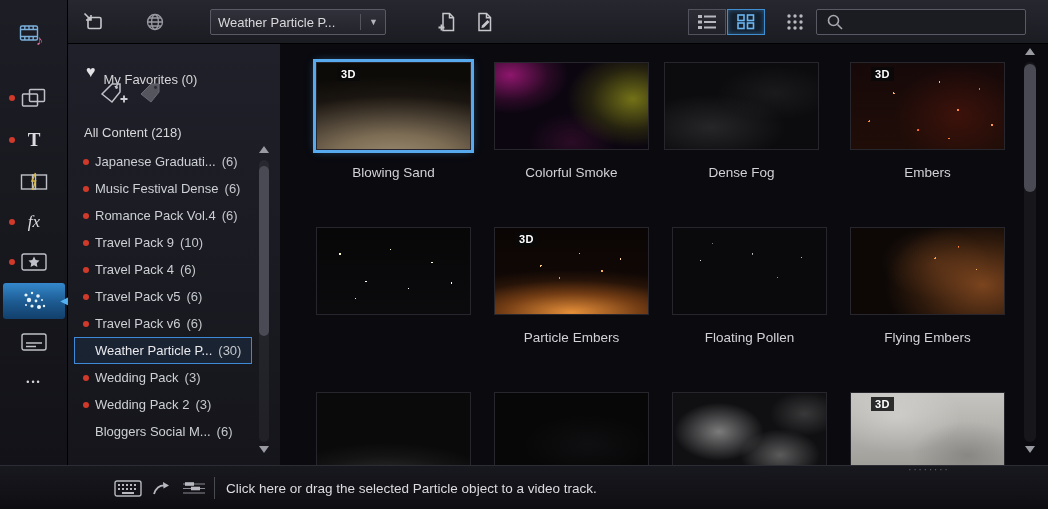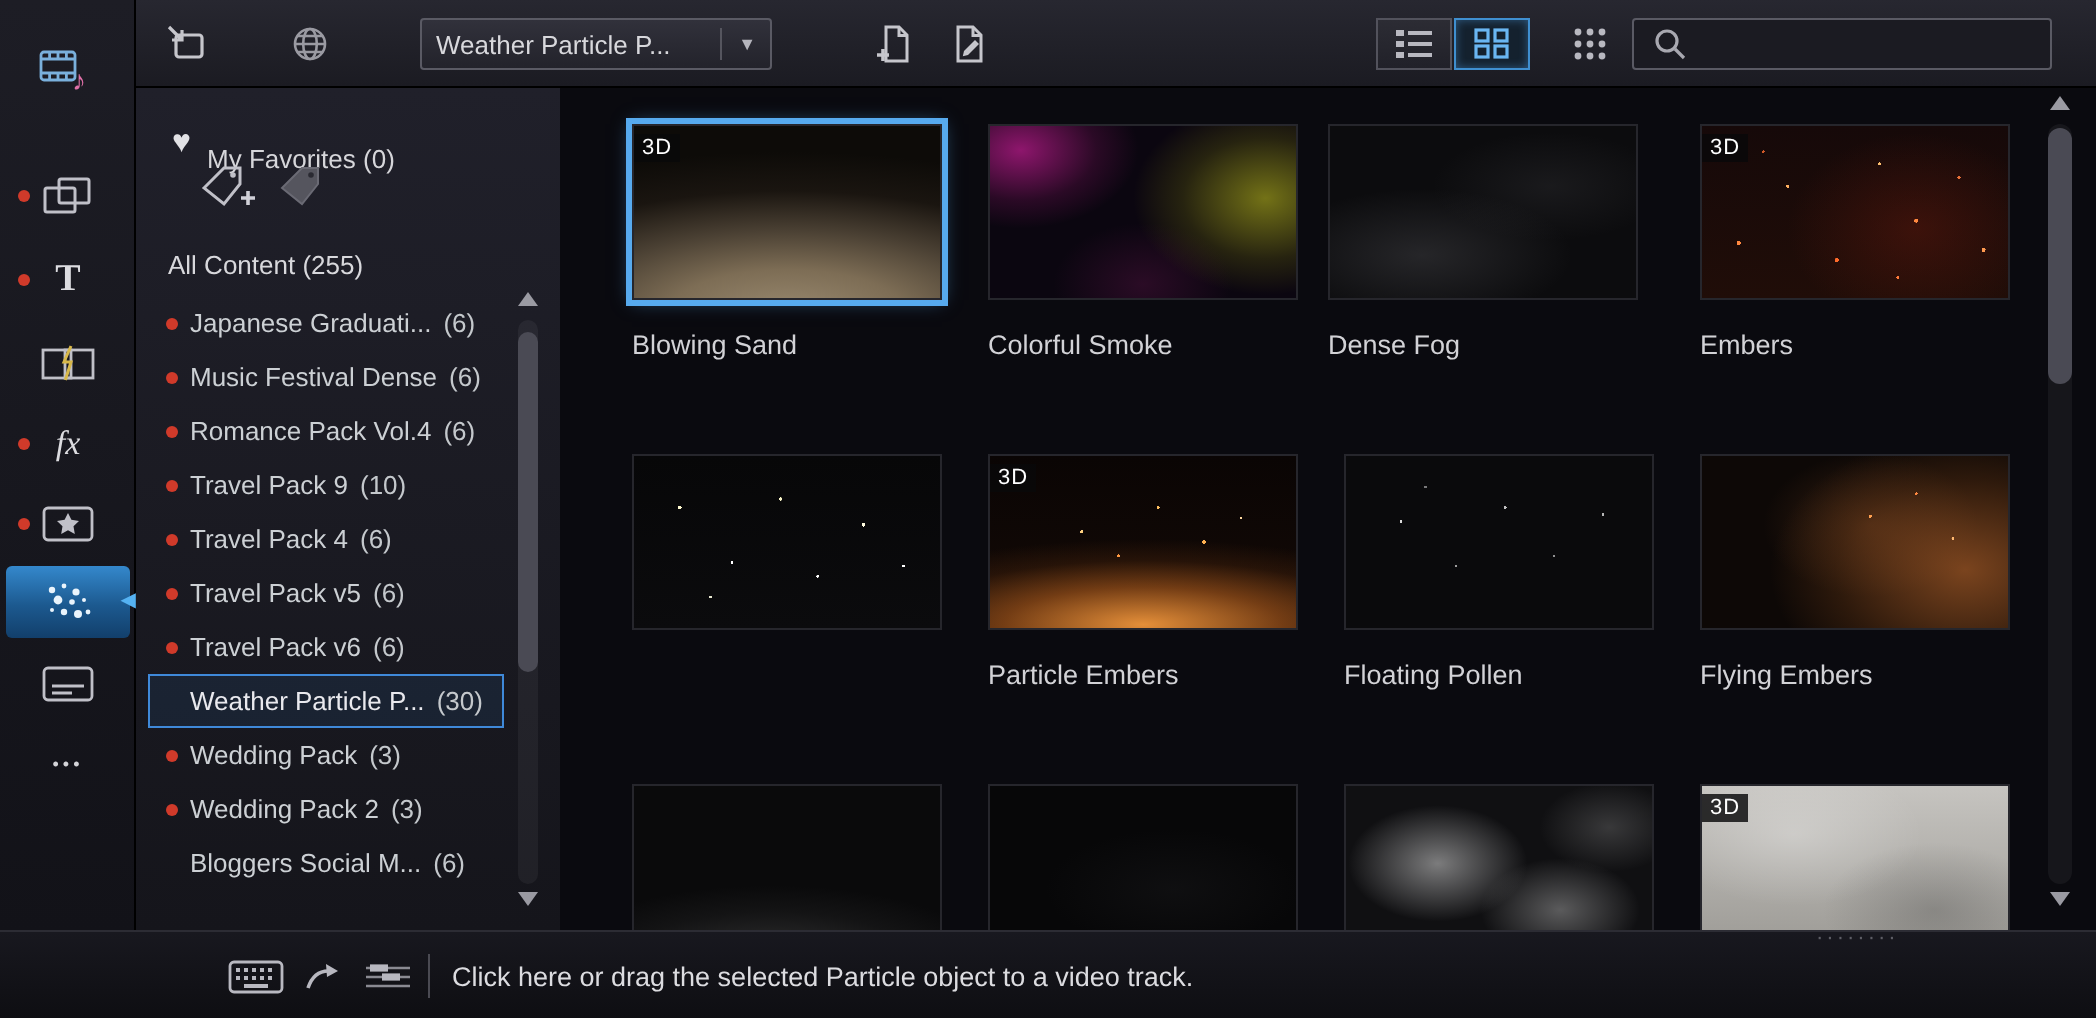--- a/index.html
+++ b/index.html
@@ -65,24 +65,24 @@
   
   .collapse-btn{position:absolute;left:285px;top:232px;width:15px;height:36px;background:#1b2430;
     border-radius:3px;display:flex;align-items:center;justify-content:center;color:#4aa0e8;
     font-size:9px;cursor:pointer;}
 
   
   .gridpanel{position:absolute;left:280px;top:44px;width:768px;height:421px;background:#0a0a0f;overflow:hidden;}
   .card{position:absolute;width:155px;cursor:pointer;}
   .thumb{width:155px;height:88px;position:relative;border:1px solid #26262c;overflow:hidden;background:#0a0a0c;}
   .thumb.selected{box-shadow:0 0 0 3px #57aaee,0 0 9px rgba(80,165,235,.55);}
-  .badge{position:absolute;left:0;top:4px;background:rgba(8,8,10,.82);color:#fff;font-size:11px;
-    font-weight:normal;padding:1px 4px;letter-spacing:.5px;}
+  .badge{position:absolute;left:20px;top:4px;background:rgba(8,8,10,.82);color:#fff;font-size:11px;
+    font-weight:bold;padding:1px 4px;letter-spacing:.5px;}
   .badge:empty{display:none;}
-  .card-label{margin-top:15px;font-size:13.5px;color:#d2d2d6;}
+  .card-label{margin-top:15px;text-align:center;font-size:13.5px;color:#d2d2d6;}
 
   .th0{background:radial-gradient(140% 95% at 50% 110%,#9a8a70 0%,#7d6d55 28%,#4a4033 52%,#1a1510 76%,#0d0b08 100%);}
   .th1{background:
     radial-gradient(55% 65% at 10% 14%,rgba(165,25,125,.85),rgba(90,15,70,.4) 45%,transparent 70%),
     radial-gradient(60% 78% at 90% 42%,rgba(150,150,25,.75),rgba(90,90,15,.35) 45%,transparent 72%),
     radial-gradient(45% 55% at 50% 92%,rgba(90,20,70,.4),transparent 65%),#0b0610;}
   .th2{background:
     radial-gradient(70% 55% at 30% 75%,rgba(130,130,136,.22),transparent 70%),
     radial-gradient(55% 45% at 72% 35%,rgba(110,110,116,.14),transparent 70%),#0c0c0e;}
   .th3{background:
@@ -329,21 +329,21 @@
           <path d="M20.5 17 h7 M24 13.5 v7" stroke="#d0d0d8" stroke-width="1.8"></path>
         </svg>
       </button>
       <button class="bb-btn">
         <svg width="23" height="23" viewBox="0 0 23 23">
           <path d="M2 12 L12 2 h8 v8 L12 20 z" fill="#55555e" stroke="#6a6a74" stroke-width="1"></path>
           <circle cx="16.5" cy="5.5" r="1.4" fill="#2a2a32"></circle>
         </svg>
       </button>
     </div>
-    <div class="all-content">All Content (255)</div>
+    <div class="all-content">All Content (218)</div>
 
     <div class="tree-item" style="top:104px">
       <span class="rdot"></span>
       <span>Japanese Graduati...</span>
       <span class="tcount">(6)</span>
     </div>
     <div class="tree-item" style="top:131px">
       <span class="rdot"></span>
       <span>Music Festival Dense</span>
       <span class="tcount">(6)</span>

